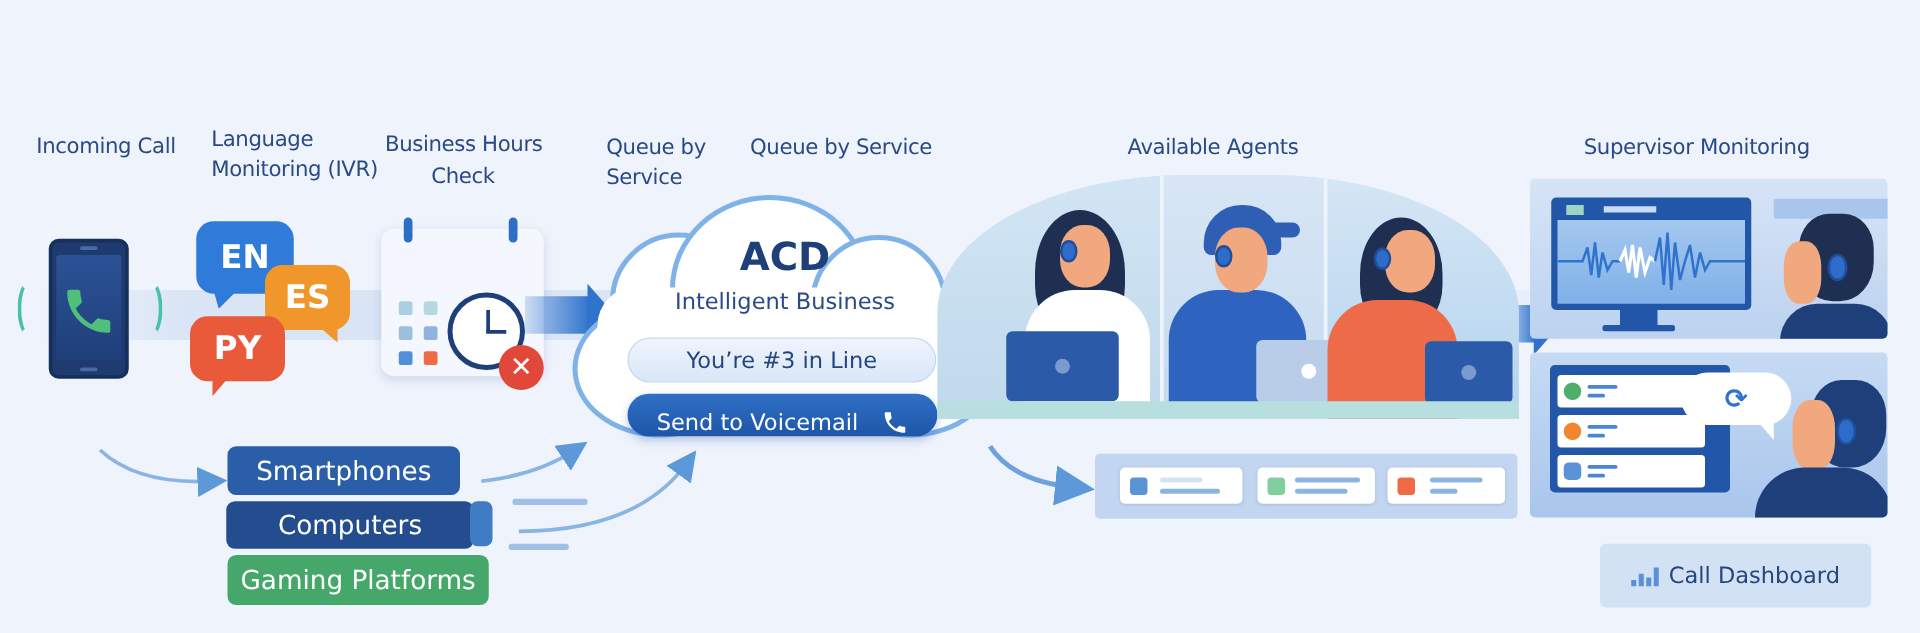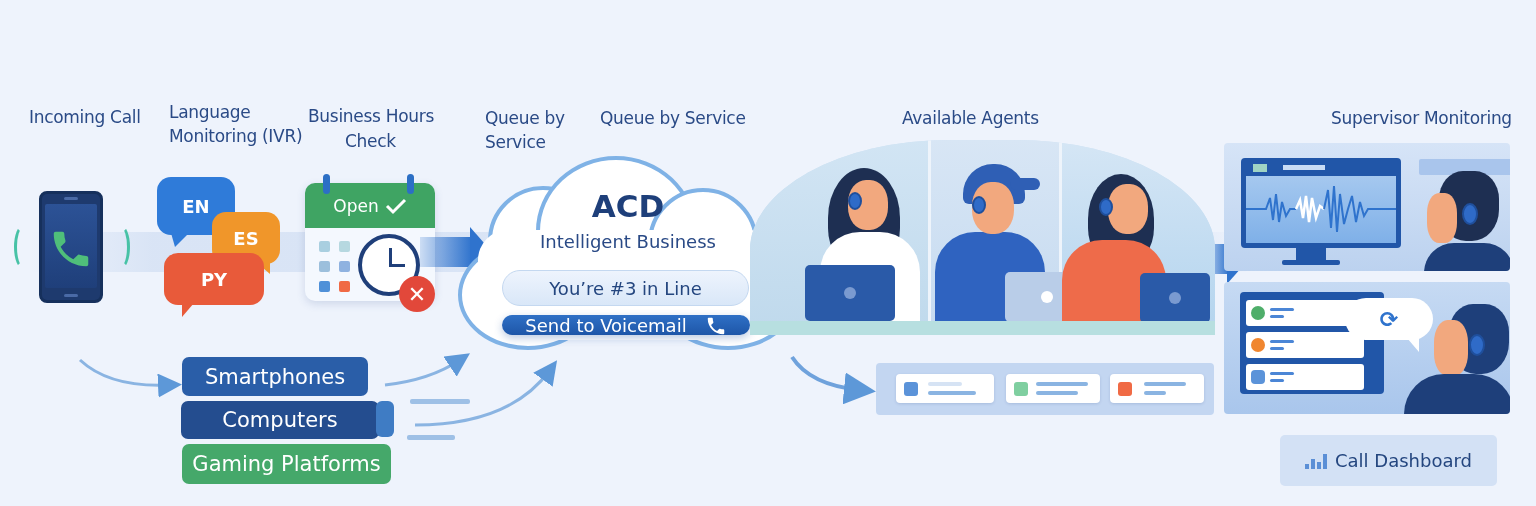--- a/index.html
+++ b/index.html
@@ -8,47 +8,47 @@
   .abs{position:absolute}
   .stage-label{position:absolute;font-size:17px;font-weight:500;color:#2a4a86;line-height:24px;letter-spacing:-0.3px}
   .bar-band{position:absolute;left:30px;top:232px;width:1220px;height:40px;background:linear-gradient(90deg,rgba(200,216,240,.0),rgba(200,216,240,.55) 10%,rgba(200,216,240,.55) 90%,rgba(200,216,240,0));}
   
   .phone{left:39px;top:191px;width:64px;height:112px;background:#1e3a6e;border-radius:8px;border:3px solid #16305c}
   .phone .screen{position:absolute;left:3px;top:10px;right:3px;bottom:12px;background:linear-gradient(180deg,#2c5296,#1f3f7a);border-radius:2px}
   .phone .spk{position:absolute;left:22px;top:3px;width:14px;height:3px;border-radius:2px;background:#4a6aa6}
   .phone .home{position:absolute;left:22px;bottom:3px;width:14px;height:3px;border-radius:2px;background:#4a6aa6}
   .wave{position:absolute;top:225px;width:18px;height:44px;border:3px solid #47c2a6;border-radius:50%}
   
-  .bub{position:absolute;border-radius:14px;color:#fff;font-weight:700;display:flex;align-items:center;justify-content:center;font-size:18px}
+  .bub{position:absolute;border-radius:14px;color:#fff;font-weight:700;display:flex;align-items:center;justify-content:center;font-size:26px}
   .bub:after{content:"";position:absolute;width:0;height:0}
   .b-en{left:157px;top:177px;width:78px;height:58px;background:#2f7bd9}
   .b-en:after{left:14px;bottom:-12px;border-left:4px solid transparent;border-right:14px solid transparent;border-top:14px solid #2f7bd9}
   .b-es{left:212px;top:212px;width:68px;height:52px;background:#f0962a}
   .b-es:after{right:10px;bottom:-10px;border-left:14px solid transparent;border-top:12px solid #f0962a}
-  .b-py{left:164px;top:253px;width:100px;height:52px;background:#e85a3a}
+  .b-py{left:152px;top:253px;width:76px;height:52px;background:#e85a3a}
   .b-py:after{left:18px;bottom:-12px;border-right:12px solid transparent;border-top:14px solid #e85a3a}
   
   .cal{left:305px;top:183px;width:130px;height:118px;background:#f4f8fe;border-radius:10px;box-shadow:0 3px 8px rgba(60,90,150,.18);overflow:hidden}
   .cal .head{height:45px;background:#3fa463;display:flex;align-items:center;justify-content:center;color:#fff;font-size:17px;gap:6px}
   .cal .sq{position:absolute;width:11px;height:11px;border-radius:2px}
   .clock{position:absolute;left:358px;top:234px;width:62px;height:62px;border-radius:50%;background:#fff;border:4px solid #1f3f7a}
   .clock .h{position:absolute;left:27px;top:10px;width:3px;height:18px;background:#1f3f7a}
   .clock .m{position:absolute;left:27px;top:26px;width:16px;height:3px;background:#1f3f7a}
   .xbadge{position:absolute;left:399px;top:276px;width:36px;height:36px;border-radius:50%;background:#e2483a;color:#fff;font-size:22px;display:flex;align-items:center;justify-content:center;font-weight:700}
   
   .big-arrow{position:absolute;height:30px;background:linear-gradient(90deg,rgba(47,115,205,.2),#2f73cd)}
   .big-arrow:after{content:"";position:absolute;right:-20px;top:-10px;border-top:25px solid transparent;border-bottom:25px solid transparent;border-left:22px solid #2f73cd}
   
   .cloud{position:absolute;left:458px;top:150px;width:340px;height:210px}
   .cloud .c{position:absolute;background:#fff;border:4px solid #7fb2e6;border-radius:50%}
   .cloud .cover{position:absolute;background:#fff}
   .acd-title{position:absolute;left:458px;width:340px;top:188px;text-align:center;font-size:31px;font-weight:700;color:#1e3f7a}
   .acd-sub{position:absolute;left:458px;width:340px;top:231px;text-align:center;font-size:18px;color:#2a4a86}
   .pill-line{position:absolute;left:502px;top:270px;width:247px;height:36px;border-radius:18px;background:linear-gradient(180deg,#eef4fd,#d9e7f8);border:1px solid #c4d8f0;display:flex;align-items:center;justify-content:center;font-size:18px;color:#24467f}
-  .pill-vm{position:absolute;left:502px;top:315px;width:248px;height:20px;border-radius:17px;background:linear-gradient(180deg,#2f70c6,#1e56a8);display:flex;align-items:flex-start;justify-content:center;gap:18px;font-size:18px;color:#fff;box-shadow:0 3px 8px rgba(30,80,160,.3)}
+  .pill-vm{position:absolute;left:502px;top:315px;width:248px;height:34px;border-radius:17px;background:linear-gradient(180deg,#2f70c6,#1e56a8);display:flex;align-items:flex-end;justify-content:center;gap:18px;font-size:18px;color:#fff;box-shadow:0 3px 8px rgba(30,80,160,.3)}
   
   .dev{position:absolute;border-radius:7px;color:#fff;font-size:21px;display:flex;align-items:center;justify-content:center}
   .curve{position:absolute}
   
   .agents{position:absolute;left:750px;top:140px;width:465px;height:195px;border-radius:200px 200px 0 0 / 110px 110px 0 0;overflow:hidden;background:linear-gradient(180deg,#cfe2f4,#bcd6ee)}
   .pane{position:absolute;top:0;height:195px}
   .agent{position:absolute}
   .agent .hair{position:absolute;border-radius:50% 50% 40% 40%;background:#1e2f52}
   .agent .face{position:absolute;border-radius:45%;background:#f2a87e}
   .agent .body{position:absolute;border-radius:40px 40px 0 0}
@@ -82,45 +82,39 @@
 
 <div class="stage-label" style="left:29px;top:105px">Incoming Call</div>
 <div class="stage-label" style="left:169px;top:100px">Language</div>
 <div class="stage-label" style="left:169px;top:124px">Monitoring (IVR)</div>
 <div class="stage-label" style="left:308px;top:104px">Business Hours</div>
 <div class="stage-label" style="left:345px;top:129px">Check</div>
 <div class="stage-label" style="left:485px;top:106px">Queue by</div>
 <div class="stage-label" style="left:485px;top:130px">Service</div>
 <div class="stage-label" style="left:600px;top:106px">Queue by Service</div>
 <div class="stage-label" style="left:902px;top:106px">Available Agents</div>
-<div class="stage-label" style="left:1331px;top:106px">Supervisor Monitoring</div>
+<div class="stage-label" style="left:1267px;top:106px">Supervisor Monitoring</div>
 
 <div class="wave" style="left:14px;border-right-color:transparent;border-top-color:transparent;border-bottom-color:transparent"></div>
 <div class="wave" style="left:112px;border-left-color:transparent;border-top-color:transparent;border-bottom-color:transparent"></div>
 <div class="abs phone">
   <div class="spk"></div>
   <div class="screen">
     <svg width="46" height="46" viewBox="0 0 24 24" style="position:absolute;left:3px;top:22px">
       <path fill="#4fbf7a" d="M6.6 10.8c1.4 2.8 3.8 5.1 6.6 6.6l2.2-2.2c.3-.3.7-.4 1-.2 1.1.4 2.3.6 3.6.6.6 0 1 .4 1 1V20c0 .6-.4 1-1 1C10.6 21 3 13.4 3 4c0-.6.4-1 1-1h3.5c.6 0 1 .4 1 1 0 1.3.2 2.5.6 3.6.1.3 0 .7-.2 1L6.6 10.8z"></path>
     </svg>
   </div>
   <div class="home"></div>
 </div>
 
 <div class="bub b-en">EN</div>
 <div class="bub b-es">ES</div>
 <div class="bub b-py">PY</div>
 
 <div class="abs cal">
-  <div class="head">
-    <span>Open</span>
-    <svg width="22" height="18" viewBox="0 0 22 18">
-        <path d="M2 9l6 6L20 3" stroke="#fff" stroke-width="3" fill="none"></path>
-      </svg>
-  </div>
   <div class="sq" style="left:14px;top:58px;background:#a9cfe0"></div>
   <div class="sq" style="left:34px;top:58px;background:#b6d8e0"></div>
   <div class="sq" style="left:14px;top:78px;background:#9cbfdc"></div>
   <div class="sq" style="left:34px;top:78px;background:#8fb2e0"></div>
   <div class="sq" style="left:14px;top:98px;background:#4f90d8"></div>
   <div class="sq" style="left:34px;top:98px;background:#f06a45"></div>
 </div>
 <div class="abs" style="left:323px;top:174px;width:7px;height:20px;border-radius:4px;background:#2c6fc5"></div>
 <div class="abs" style="left:407px;top:174px;width:7px;height:20px;border-radius:4px;background:#2c6fc5"></div>
 <div class="clock">

